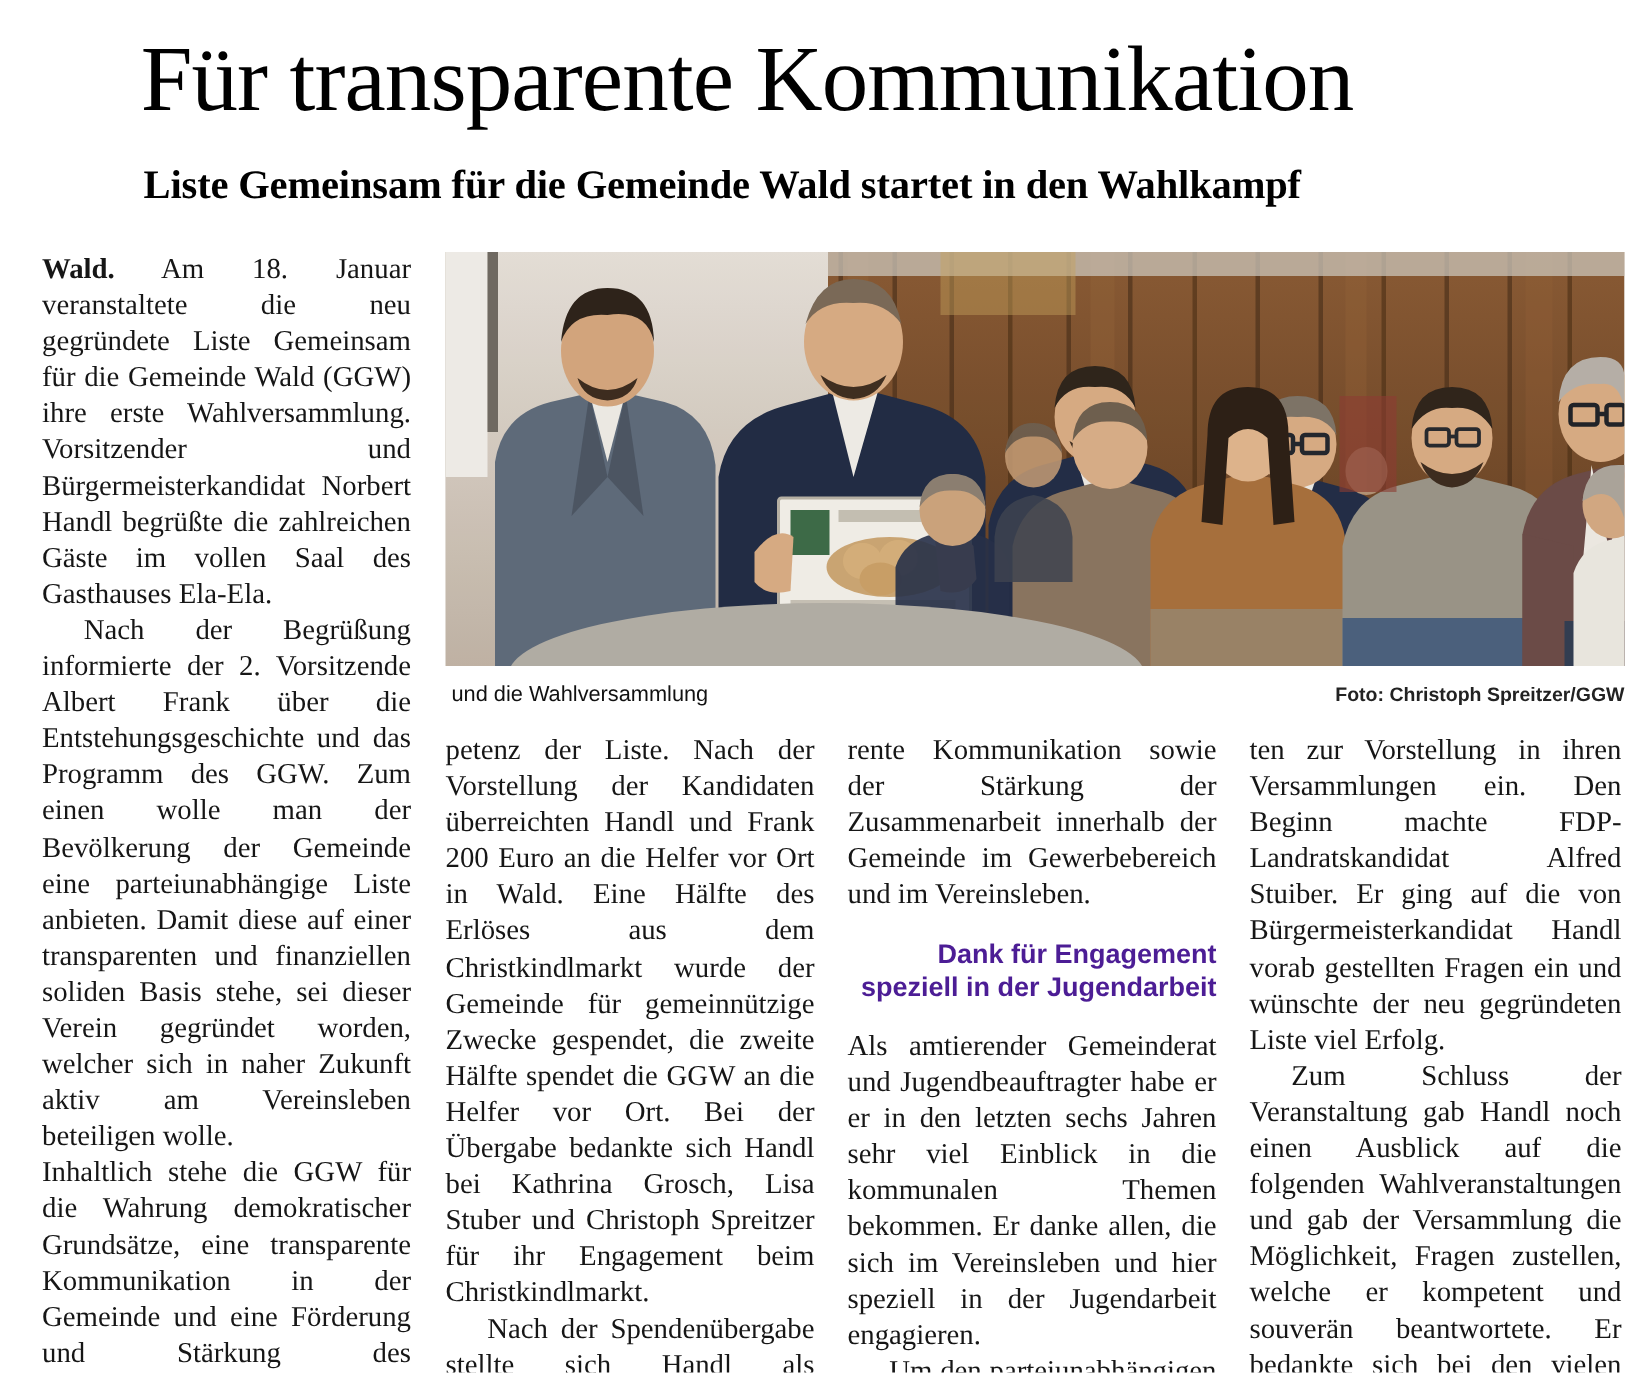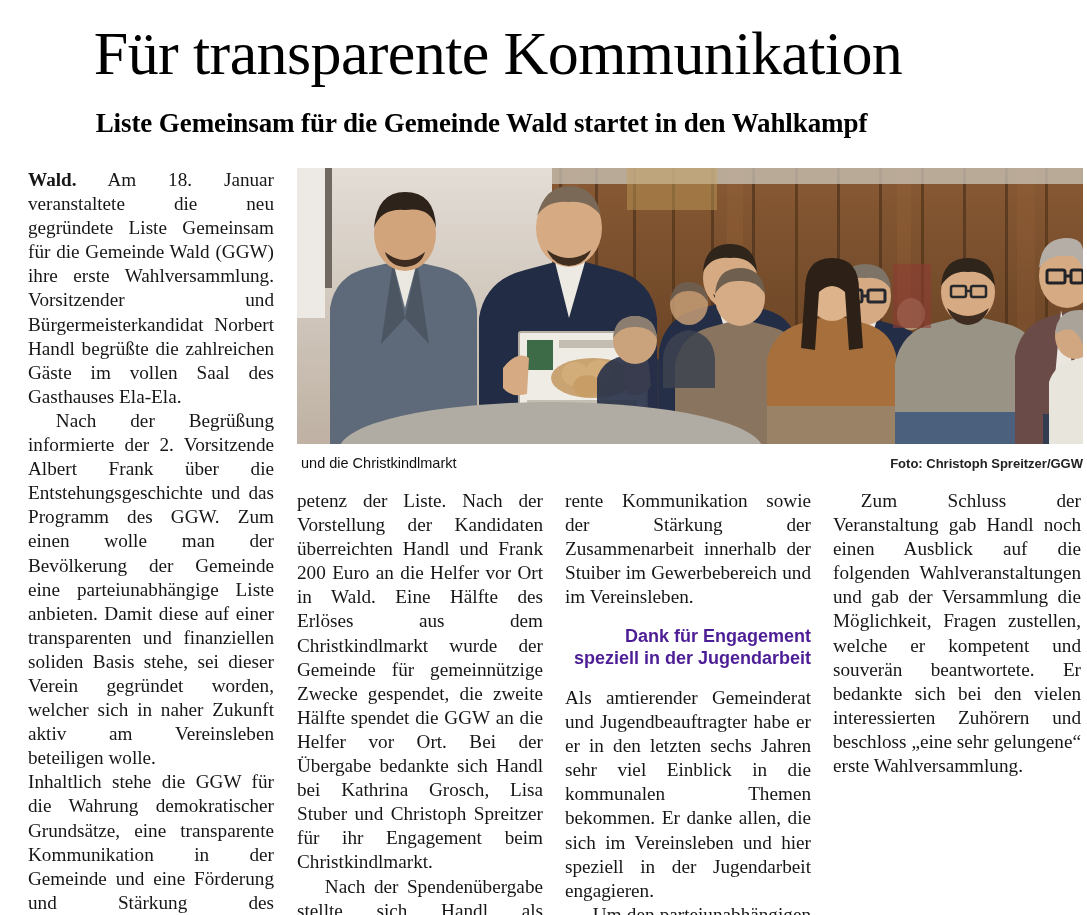--- a/index.html
+++ b/index.html
@@ -269,38 +269,39 @@
     </g>
 
     <ellipse cx="254" cy="288" rx="212" ry="52" fill="url(#tableg)"></ellipse>
     <ellipse cx="254" cy="282" rx="212" ry="48" fill="#b4b0a8"></ellipse>
 
     <rect x="0" y="0" width="786" height="276" fill="#7a6a58" opacity="0.05"></rect>
   </svg>
 </div>
 
 <div class="caption">
-  <span class="cap-rest">und die Christkindlmarkt</span>
+  <span class="cap-rest">und die Wahlversammlung</span>
   <span class="cap-credit">Foto: Christoph Spreitzer/GGW</span>
 </div>
 
 <div class="col" id="col1">
   <p class="lead"><span class="place">Wald.</span> <span>Am 18. Januar veranstaltete die neu gegründete Liste Gemeinsam für die Gemeinde Wald (GGW) ihre erste Wahlversammlung. Vorsitzender und Bürgermeisterkandidat Norbert Handl begrüßte die zahlreichen Gäste im vollen Saal des Gasthauses Ela-Ela.</span></p>
   <p>Nach der Begrüßung informierte der 2. Vorsitzende Albert Frank über die Entstehungsgeschichte und das Programm des GGW. Zum einen wolle man der Bevölkerung der Gemeinde eine parteiunabhängige Liste anbieten. Damit diese auf einer transparenten und finanziellen soliden Basis stehe, sei dieser Verein gegründet worden, welcher sich in naher Zukunft aktiv am Vereinsleben beteiligen wolle.</p>
   <p class="noindent">Inhaltlich stehe die GGW für die Wahrung demokratischer Grundsätze, eine transparente Kommunikation in der Gemeinde und eine Förderung und Stärkung des Vereinslebens.</p>
 
 </div>
 
 <div class="col" id="col2">
   <p class="noindent">petenz der Liste. Nach der Vorstellung der Kandidaten überreichten Handl und Frank 200 Euro an die Helfer vor Ort in Wald. Eine Hälfte des Erlöses aus dem Christkindlmarkt wurde der Gemeinde für gemeinnützige Zwecke gespendet, die zweite Hälfte spendet die GGW an die Helfer vor Ort. Bei der Übergabe bedankte sich Handl bei Kathrina Grosch, Lisa Stuber und Christoph Spreitzer für ihr Engagement beim Christkindlmarkt.</p>
   <p>Nach der Spendenübergabe stellte sich Handl als Bürgermeisterkandidat vor und erläuterte sein Wahlprogramm. Als Bürgermeisterkandidat stehe er für eine offene und transpa-</p>
 </div>
 
 <div class="col" id="col3">
-  <p class="noindent">rente Kommunikation sowie der Stärkung der Zusammenarbeit innerhalb der Stuiber im Gewerbebereich und im Vereinsleben.</p>
+  <p class="noindent">rente Kommunikation sowie der Stärkung der Zusammenarbeit innerhalb der Gemeinde im Gewerbebereich und im Vereinsleben.</p>
   <div class="subsec">Dank für Engagement speziell in der Jugendarbeit</div>
   <p class="noindent">Als amtierender Gemeinderat und Jugendbeauftragter habe er er in den letzten sechs Jahren sehr viel Einblick in die kommunalen Themen bekommen. Er danke allen, die sich im Vereinsleben und hier speziell in der Jugendarbeit engagieren.</p>
   <p>Um den parteiunabhängigen Gedanken zu demonstrieren, lädt die GGW alle demokratischen Landratskandida-</p>
 </div>
 
 <div class="col" id="col4">
+  <p class="noindent">ten zur Vorstellung in ihren Versammlungen ein. Den Beginn machte FDP-Landratskandidat Alfred Stuiber. Er ging auf die von Bürgermeisterkandidat Handl vorab gestellten Fragen ein und wünschte der neu gegründeten Liste viel Erfolg.</p>
   <p>Zum Schluss der Veranstaltung gab Handl noch einen Ausblick auf die folgenden Wahlveranstaltungen und gab der Versammlung die Möglichkeit, Fragen zustellen, welche er kompetent und souverän beantwortete. Er bedankte sich bei den vielen interessierten Zuhörern und beschloss „eine sehr gelungene“ erste Wahlversammlung.</p>
 </div>
 
 </body></html>

